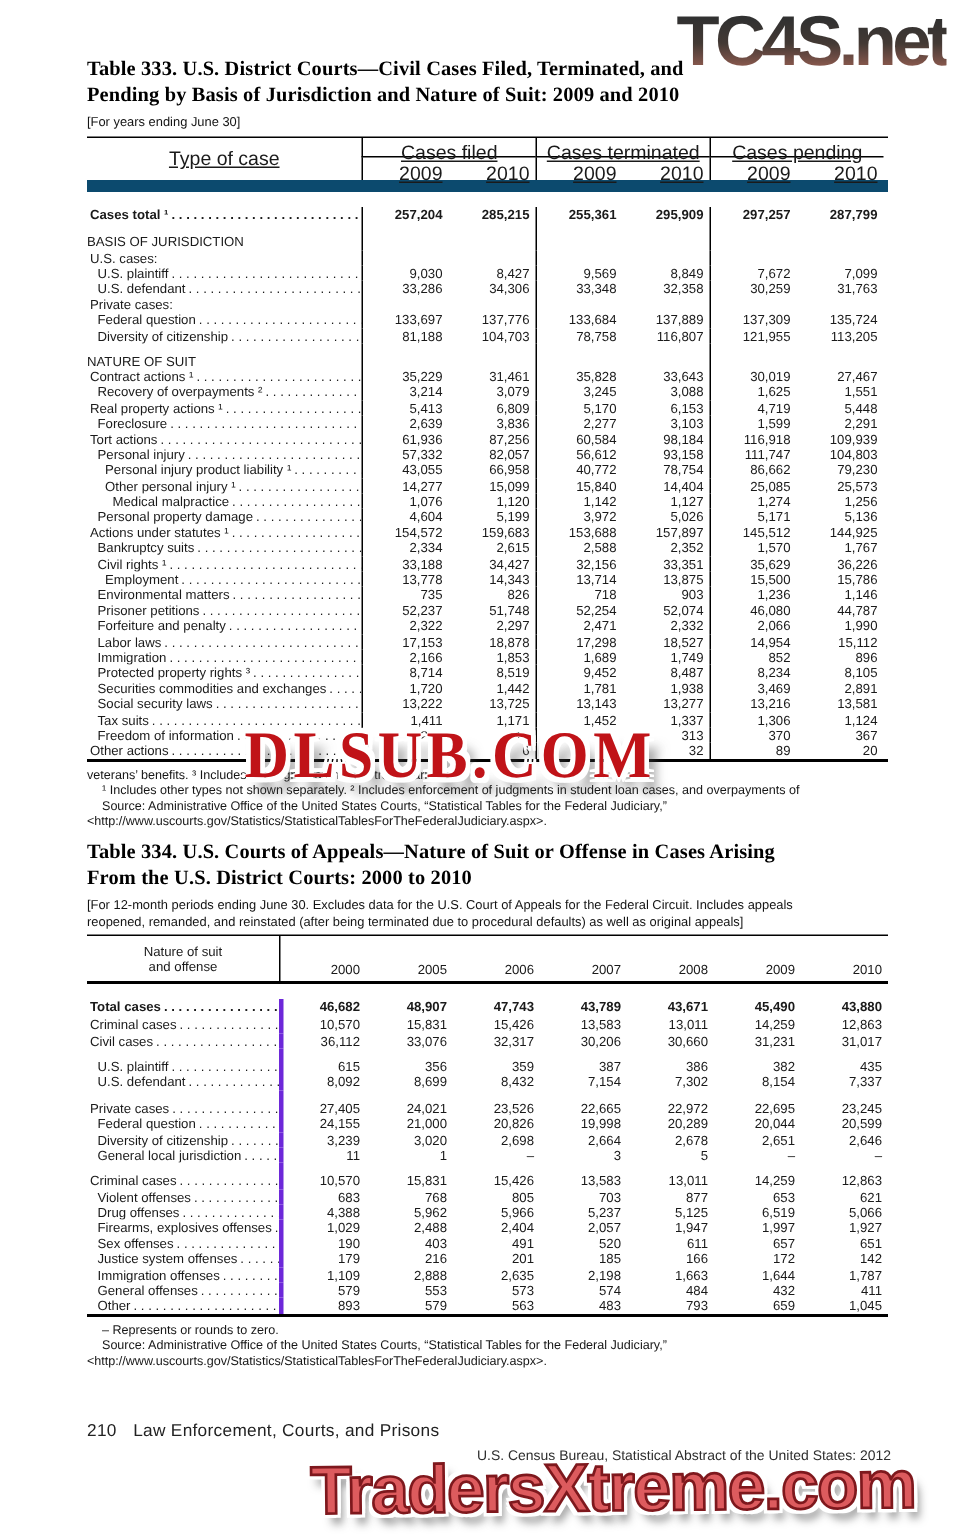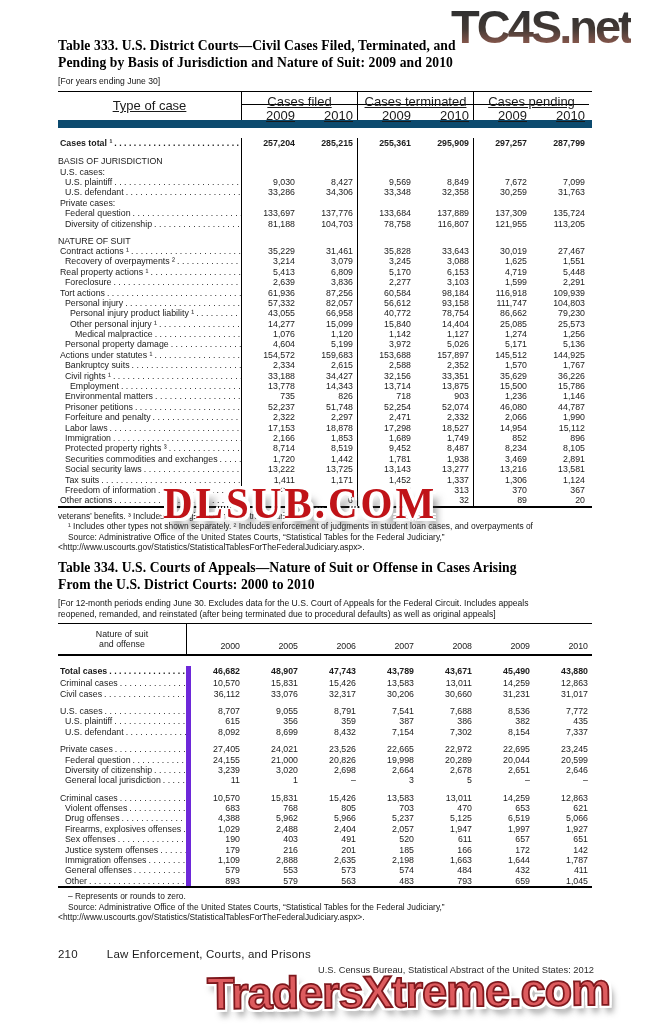--- a/index.html
+++ b/index.html
@@ -27,41 +27,41 @@
   .h334 .stubhead{display:flex;flex-direction:column;align-items:center;justify-content:center;line-height:10px;}
   .h334 .yh{display:flex;align-items:flex-end;justify-content:flex-end;padding:0 4px 3px 0;}
   .h334 .yh:nth-child(2){border-left:1px solid #000;}
 
   
   .tbody{border-bottom:2px solid #000;}
   .row{display:grid;height:10.4px;line-height:10.2px;font-size:8.8px;}
   .t333 .row{grid-template-columns:183px repeat(6,58px);}
   .t334 .row{grid-template-columns:128px repeat(7,58px);}
   .t333 .row>div:nth-child(2),.t333 .row>div:nth-child(4),.t333 .row>div:nth-child(6){border-left:1px solid #000;}
-  .t334 .row>div:nth-child(2){border-left:5px solid #6d28d9;}
+  .t334 .row>div:nth-child(2){border-left:3px solid #6d28d9;}
   .row .stub{display:flex;align-items:baseline;overflow:hidden;white-space:nowrap;padding-left:2px;}
   .row .n{text-align:right;padding-right:4px;white-space:nowrap;}
   .dots{flex:1 1 0;overflow:hidden;white-space:nowrap;margin-left:2px;color:#1a1a1a;}
   .dots::after{content:". . . . . . . . . . . . . . . . . . . . . . . . . . . . . . . . . . . . . . . . . . . . . . . . . . . . . . . . . . . .";}
   .total{font-weight:bold;height:12px;line-height:11.6px;margin-top:10px;}
   .sect{height:17px;}
   .sect .stub{align-items:flex-end;justify-content:center;padding-left:0;}
   .grp .dots::after,.sect .dots::after,.sp .dots::after{content:"";}
   .sp{height:7px;}
   .i1 .stub{padding-left:7px;}
   .i2 .stub{padding-left:12px;}
   .i3 .stub{padding-left:17px;}
 
   .fns{margin-top:3px;}
   .fnl{font-size:8.4px;line-height:10.4px;color:#161616;}
   .fnl.ind{text-indent:10px;}
 
   
   .pageline{position:absolute;left:58px;top:948px;font-size:11.5px;color:#222;letter-spacing:.2px;}
-  .pagenum{margin-right:29px;}
+  .pagenum{margin-right:11px;}
   .census{position:absolute;right:58px;top:965px;font-size:9.3px;color:#2d2d2d;}
 
   
   .wm{position:absolute;z-index:6;white-space:nowrap;pointer-events:none;}
   .wm-top{top:3px;left:451px;font:900 47px/1 "Liberation Sans",sans-serif;letter-spacing:-3px;
           background:linear-gradient(180deg,#2b2b2b 20%,#3d332e 55%,#8a564a 90%);
           -webkit-background-clip:text;background-clip:text;color:transparent;opacity:.97;filter:blur(.3px);}
   .wm-mid{top:483px;left:163px;font:bold 41px/1 "Liberation Serif",serif;color:#c01318;letter-spacing:3px;
           transform:scaleY(1.08);
           text-shadow:-3px -3px 0 #fff,3px -3px 0 #fff,-3px 3px 0 #fff,3px 3px 0 #fff,
@@ -630,33 +630,20 @@
           </div>
           <div class="n"></div>
           <div class="n"></div>
           <div class="n"></div>
           <div class="n"></div>
           <div class="n"></div>
           <div class="n"></div>
           <div class="n"></div>
         </div>
 
-        <div class="row d">
-          <div class="stub">
-            <span class="txt">U.S. cases</span>
-            <span class="dots"></span>
-          </div>
-          <div class="n">8,707</div>
-          <div class="n">9,055</div>
-          <div class="n">8,791</div>
-          <div class="n">7,541</div>
-          <div class="n">7,688</div>
-          <div class="n">8,536</div>
-          <div class="n">7,772</div>
-        </div>
 
         <div class="row d i1">
           <div class="stub">
             <span class="txt">U.S. plaintiff</span>
             <span class="dots"></span>
           </div>
           <div class="n">615</div>
           <div class="n">356</div>
           <div class="n">359</div>
           <div class="n">387</div>
@@ -779,21 +766,21 @@
 
         <div class="row d i1">
           <div class="stub">
             <span class="txt">Violent offenses</span>
             <span class="dots"></span>
           </div>
           <div class="n">683</div>
           <div class="n">768</div>
           <div class="n">805</div>
           <div class="n">703</div>
-          <div class="n">470</div>
+          <div class="n">877</div>
           <div class="n">653</div>
           <div class="n">621</div>
         </div>
 
 
         <div class="row d i1">
           <div class="stub">
             <span class="txt">Drug offenses</span>
             <span class="dots"></span>
           </div>

